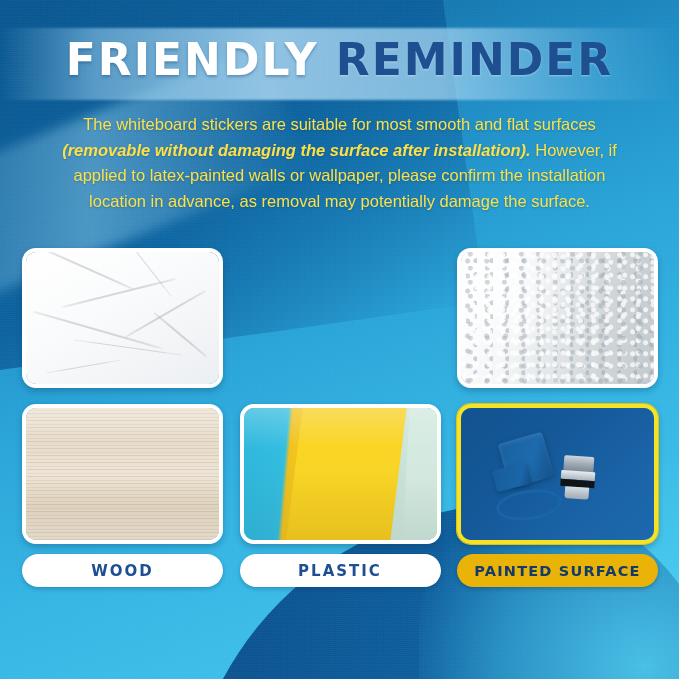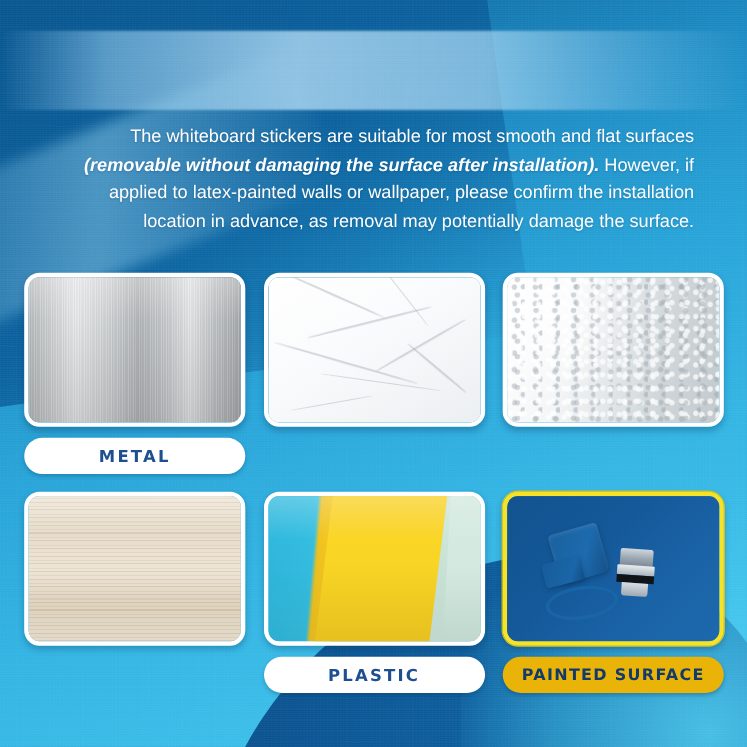--- a/index.html
+++ b/index.html
@@ -129,22 +129,22 @@
   .title .w2 {
     color: #1d4f91;
     text-shadow: 0 1px 2px rgba(255,255,255,.35);
   }
 
   .body-copy {
     position: absolute;
     left: 48px;
     top: 112px;
     width: 583px;
-    text-align: right;
-    color: #ffffff;
+    text-align: center;
+    color: #fde047;
     font-family: "Liberation Sans", sans-serif;
     font-size: 16.5px;
     line-height: 25.5px;
     text-shadow: 0 1px 2px rgba(8,60,100,.30);
   }
   .body-copy .em {
     font-style: italic;
     font-weight: bold;
   }
 
@@ -396,33 +396,30 @@
   <div class="bg-base"></div>
   <div class="bg-wedge-top"></div>
   <div class="bg-streak-left"></div>
   <div class="bg-title-band"></div>
   <div class="bg-swoosh-bottom"></div>
   <div class="bg-corner-glow"></div>
   <div class="bg-noise"></div>
 
   <div class="content">
 
+    <div class="title">
+      <span class="w1">FRIENDLY</span><span class="w1">&nbsp;</span><span class="w2">REMINDER</span>
+    </div>
 
     <div class="body-copy"><span>The whiteboard stickers are suitable for most smooth and flat surfaces </span><span class="em">(removable without damaging the surface after installation).</span><span> However, if applied to latex-painted walls or wallpaper, please confirm the installation location in advance, as removal may potentially damage the surface.</span></div>
 
     <div class="grid">
 
       <div class="row">
 
-        <div class="cell">
-          <div class="thumb">
-            <div class="tex tex-metal"></div>
-          </div>
-          <div class="label">METAL</div>
-        </div>
 
         <div class="cell">
           <div class="thumb">
             <div class="tex tex-tile">
               <div class="vein" style="left:6%;top:12%;width:52%;height:2px;transform:rotate(24deg);"></div>
               <div class="vein" style="left:18%;top:30%;width:60%;height:1.6px;transform:rotate(-14deg);"></div>
               <div class="vein" style="left:40%;top:8%;width:44%;height:1.4px;transform:rotate(52deg);"></div>
               <div class="vein" style="left:2%;top:58%;width:70%;height:1.8px;transform:rotate(16deg);"></div>
               <div class="vein" style="left:48%;top:46%;width:48%;height:1.5px;transform:rotate(-30deg);"></div>
               <div class="vein" style="left:24%;top:72%;width:58%;height:1.3px;transform:rotate(8deg);"></div>
@@ -439,20 +436,21 @@
         </div>
 
       </div>
 
       <div class="row">
 
         <div class="cell">
           <div class="thumb">
             <div class="tex tex-wood"></div>
           </div>
+          <div class="label">WOOD</div>
         </div>
 
         <div class="cell">
           <div class="thumb">
             <div class="tex tex-plastic">
               <div class="band-y"></div>
               <div class="band-m"></div>
             </div>
           </div>
           <div class="label">PLASTIC</div>

